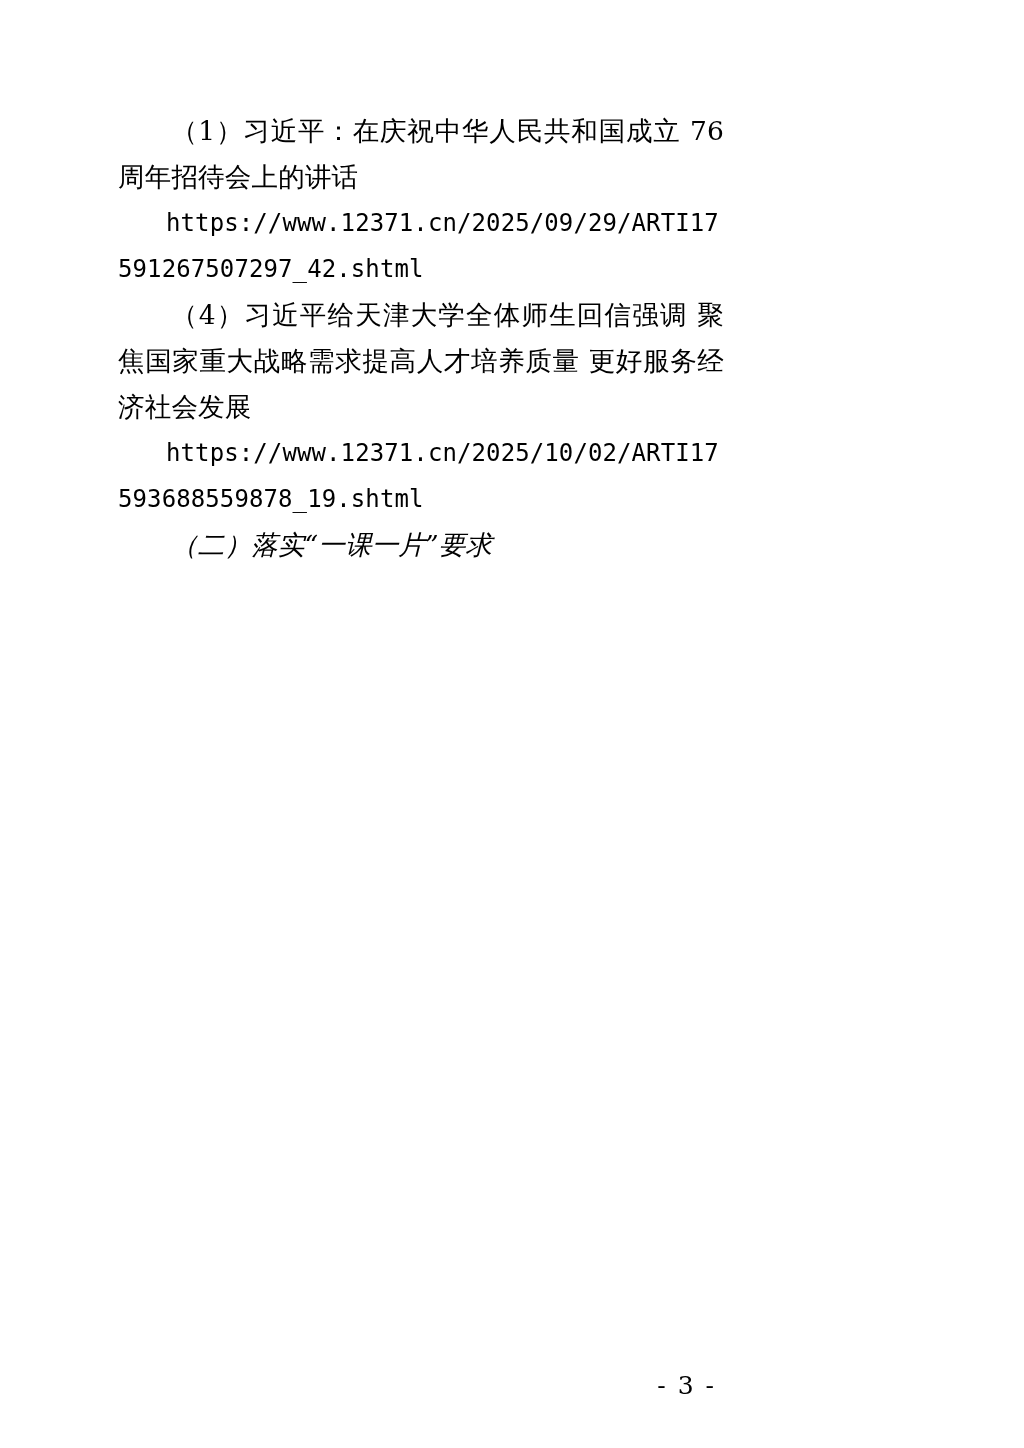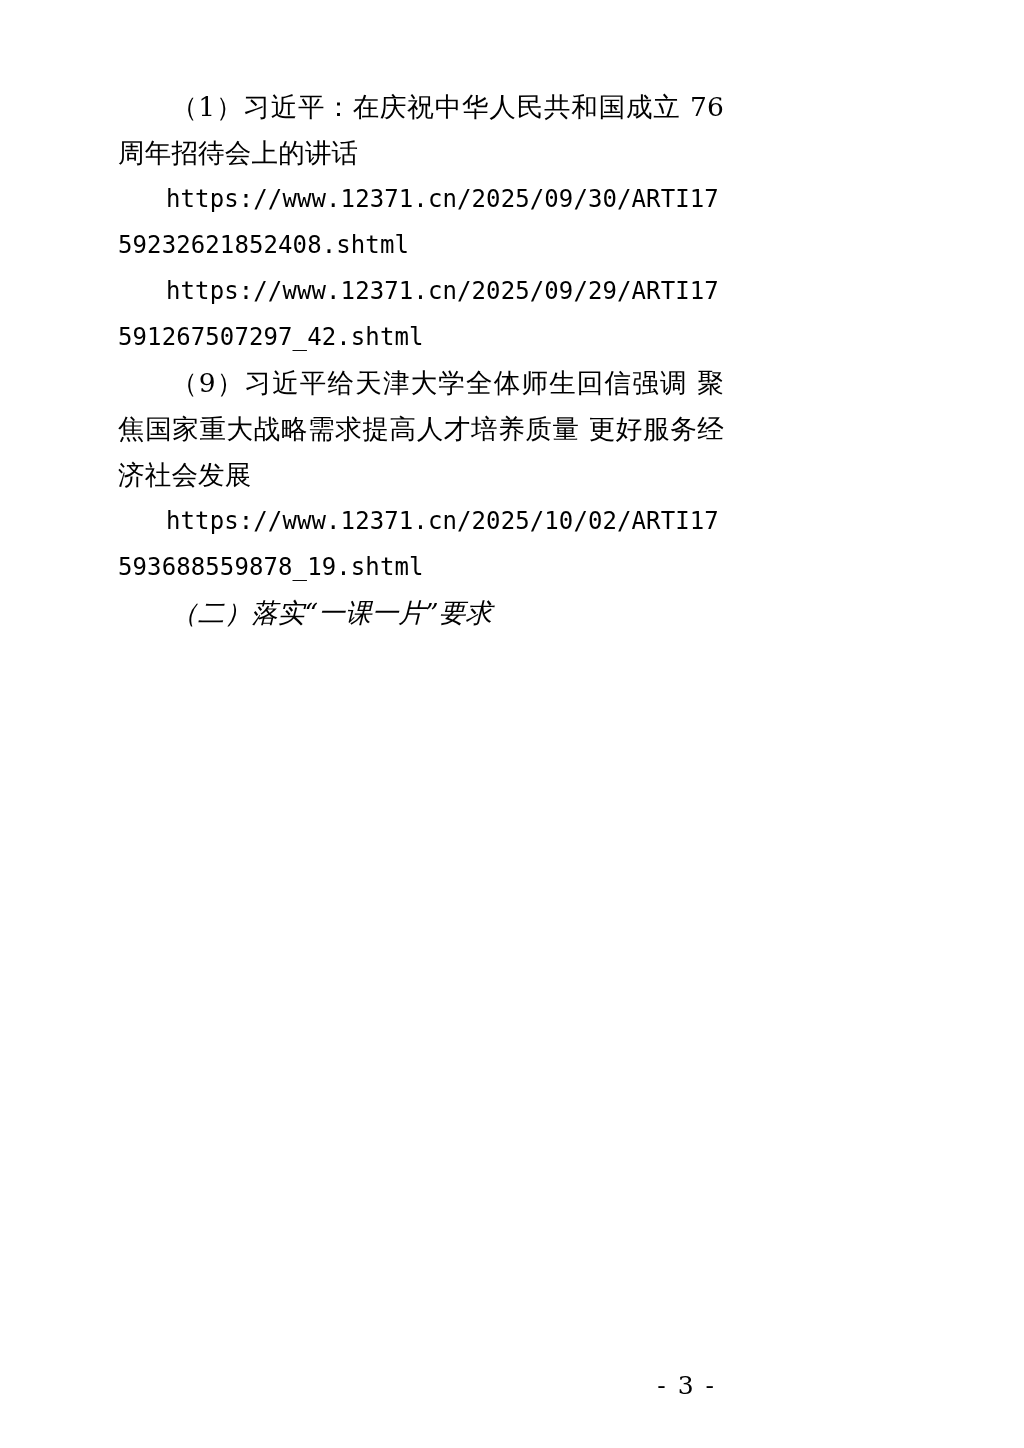--- a/index.html
+++ b/index.html
@@ -6,21 +6,21 @@
     margin: 0;
     padding: 0;
     background: #ffffff;
   }
   .page {
     position: relative;
     width: 834px;
     height: 1448px;
     background: #ffffff;
     box-sizing: border-box;
-    padding: 84px 110px 60px 118px;
+    padding: 108px 110px 60px 118px;
     font-family: "DejaVu Serif", "Liberation Serif", serif;
     color: #000000;
     overflow: hidden;
   }
   .body-text {
     font-size: 26.5px;
     line-height: 46px;
     text-align: justify;
     text-justify: inter-ideograph;
     letter-spacing: 0.2px;
@@ -55,26 +55,25 @@
     letter-spacing: 2px;
   }
 </style>
 </head>
 <body>
 
 <div class="page">
   <div class="body-text">
 
     <p class="para">（1）习近平：在庆祝中华人民共和国成立 76 周年招待会上的讲话</p>
-    <p class="url">https://www.12371.cn/2025/09/30/ARTI1759232621852408.shtml</p>
 
 
     <p class="url">https://www.12371.cn/2025/09/29/ARTI17591267507297_42.shtml</p>
 
-    <p class="para">（9）习近平给天津大学全体师生回信强调 聚焦国家重大战略需求提高人才培养质量 更好服务经济社会发展</p>
+    <p class="para">（4）习近平给天津大学全体师生回信强调 聚焦国家重大战略需求提高人才培养质量 更好服务经济社会发展</p>
     <p class="url">https://www.12371.cn/2025/10/02/ARTI17593688559878_19.shtml</p>
 
     <p class="heading">（二）落实“一课一片”要求</p>
 
 
   </div>
 
   <div class="footer">- 3 -</div>
 </div>
 

